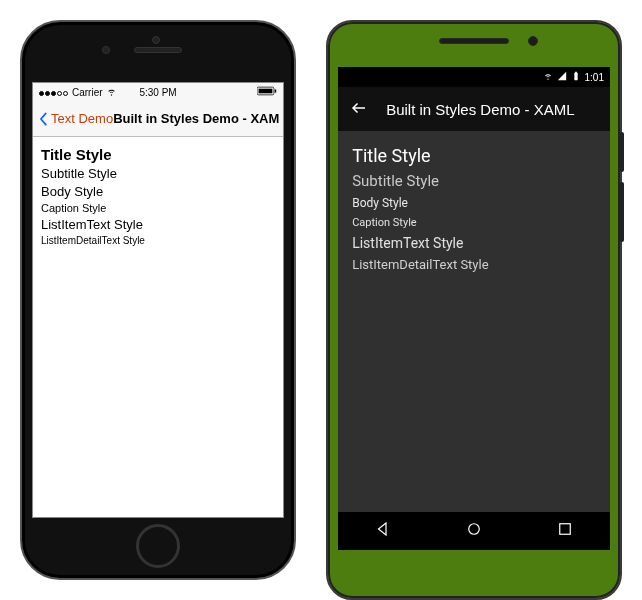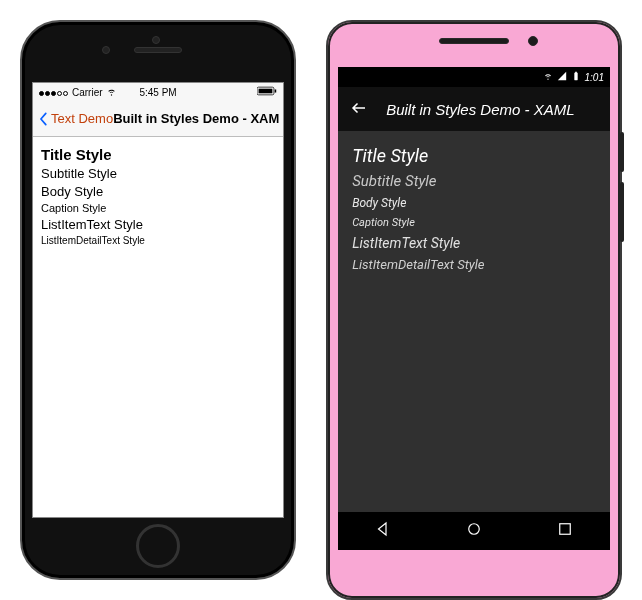--- a/index.html
+++ b/index.html
@@ -65,27 +65,26 @@
   .ios-subtitle-style{font-size:13px;margin:3px 0;}
   .ios-body-style{font-size:13px;margin:3px 0;}
   .ios-caption-style{font-size:11px;margin:3px 0;}
   .ios-listitem-style{font-size:13px;margin:3px 0;}
   .ios-listdetail-style{font-size:10px;margin:3px 0;}
 
   
   .android {
     width: 300px;
     height: 580px;
-    background:#f9a8d4;
+    background:#4d7c0f;
     border:2px solid #3a3a3a;
     border-radius:26px;
     padding:45px 10px 48px 10px;
     position:relative;
     box-shadow: inset 0 0 0 2px #222;
-    font-style: italic;
   }
   .android .top-speaker{
     position:absolute;top:16px;left:50%;transform:translateX(-50%);
     width:70px;height:6px;border-radius:3px;background:#1c1c1c;border:1px solid #2a2a2a;
   }
   .android .top-cam{
     position:absolute;top:14px;left:50%;transform:translateX(54px);
     width:10px;height:10px;border-radius:50%;background:#1c1c1c;border:1px solid #2a2a2a;
   }
   .android .sidebtn{position:absolute;right:-4px;top:110px;width:4px;height:40px;background:#222;border-radius:2px;}
@@ -120,21 +119,21 @@
         <span class="dots">
           <span></span><span></span><span></span><span class="empty"></span><span class="empty"></span>
         </span>
         <span>Carrier</span>
         <span>
           <svg viewBox="0 0 24 24" width="11" height="11">
               <path fill="#000" d="M12 18c.8 0 1.5.7 1.5 1.5S12.8 21 12 21s-1.5-.7-1.5-1.5S11.2 18 12 18zm-4-4c2.2-2.2 5.8-2.2 8 0l-1.5 1.5c-1.4-1.4-3.6-1.4-5 0L8 14zm-3-3c3.9-3.9 10.1-3.9 14 0l-1.5 1.5c-3-3-8-3-11 0L5 11z"></path>
             </svg>
         </span>
       </div>
-      <div class="center">5:45 PM</div>
+      <div class="center">5:30 PM</div>
       <div>
         <svg viewBox="0 0 26 12" width="20" height="10">
             <rect x="0" y="1" width="22" height="10" rx="2" fill="none" stroke="#000"></rect>
             <rect x="2" y="3" width="18" height="6" fill="#000"></rect>
             <rect x="23" y="4" width="2" height="4" fill="#000"></rect>
           </svg>
       </div>
     </div>
 
     <div class="ios-nav">

